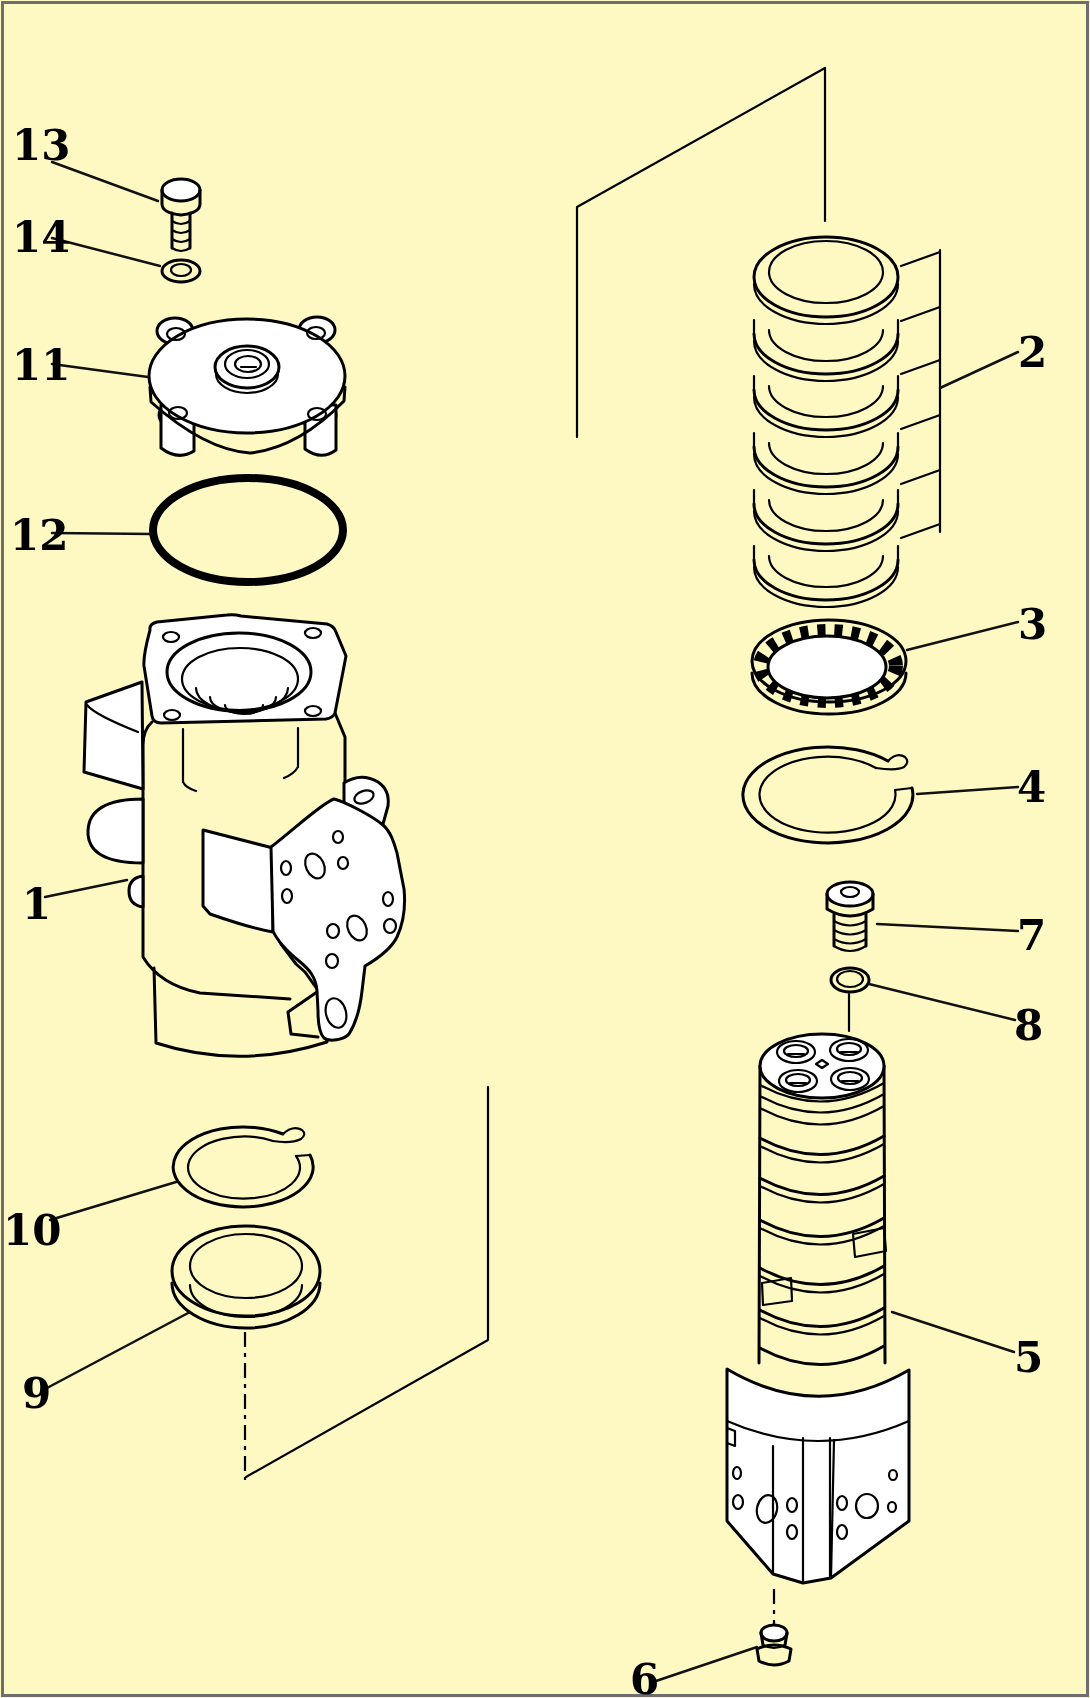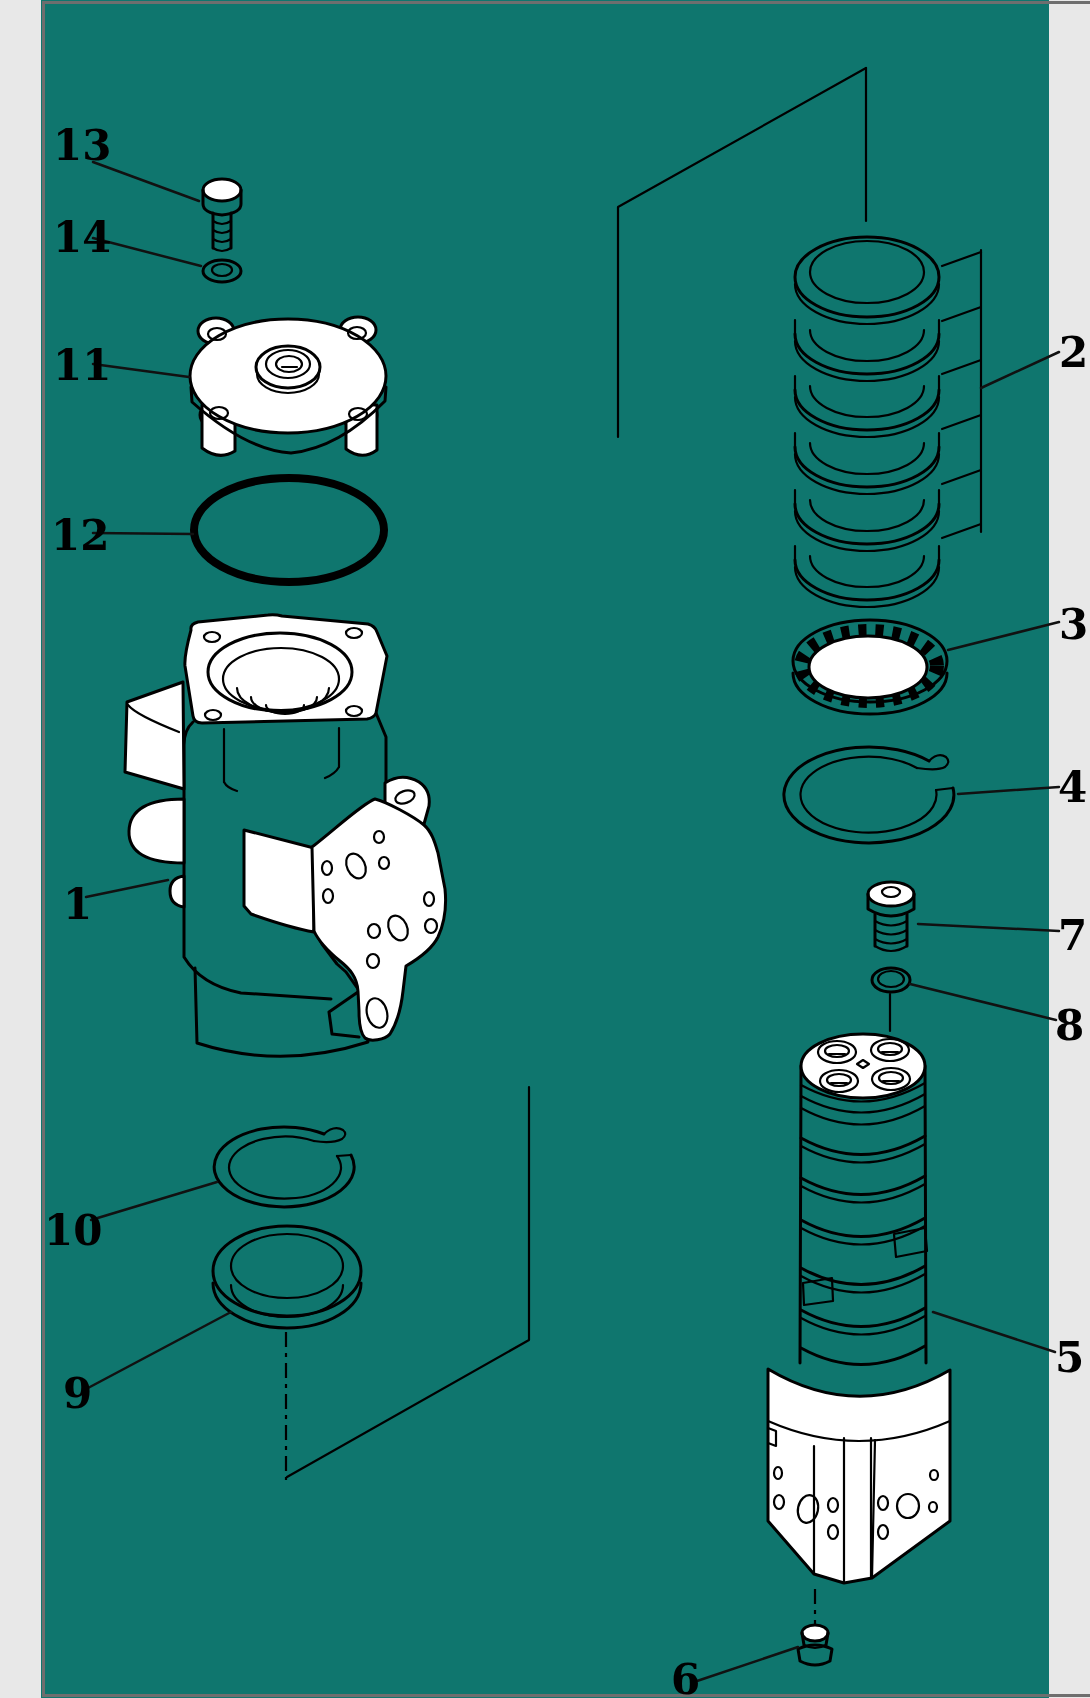--- a/index.html
+++ b/index.html
@@ -1,20 +1,20 @@
 <!DOCTYPE html>
 <html><head>
 <meta charset="utf-8">
 <style>
   html,body { margin:0; padding:0; background:#e8e8e8; }
   .page {
     position:relative;
-    width:1008px; height:1698px;
+    width:1090px; height:1698px;
     margin:0 auto;
-    background:#0f766e;
+    background:#fef9c3;
     font-family:"DejaVu Serif", serif;
   }
   svg { position:absolute; left:0; top:0; display:block; }
   .ln   { fill:none; stroke:#000; stroke-width:3; stroke-linecap:round; stroke-linejoin:round; }
   .ln2  { fill:none; stroke:#000; stroke-width:2.2; stroke-linecap:round; stroke-linejoin:round; }
   .fw   { fill:#fff; stroke:#000; stroke-width:3; stroke-linecap:round; stroke-linejoin:round; }
   .oring{ fill:none; stroke:#000; stroke-width:8; }
   .hatch{ fill:none; stroke:#000; stroke-width:14; stroke-dasharray:8 9; }
   .dash { fill:none; stroke:#000; stroke-width:2.2; stroke-dasharray:15 6 4 6; }
   .leader { fill:none; stroke:#111; stroke-width:2.5; stroke-linecap:round; }

